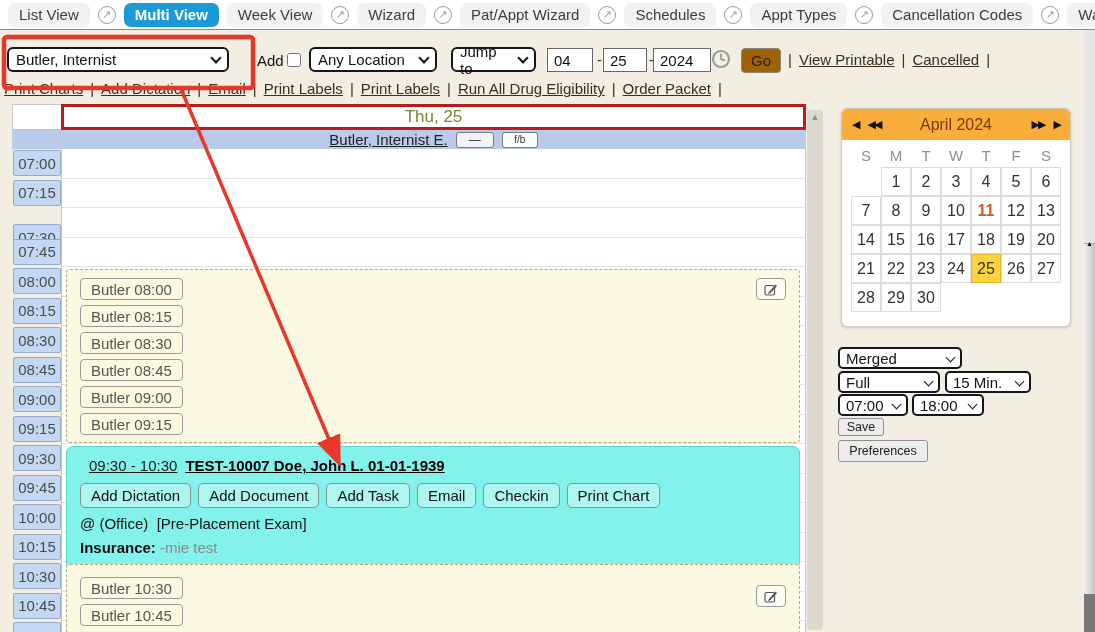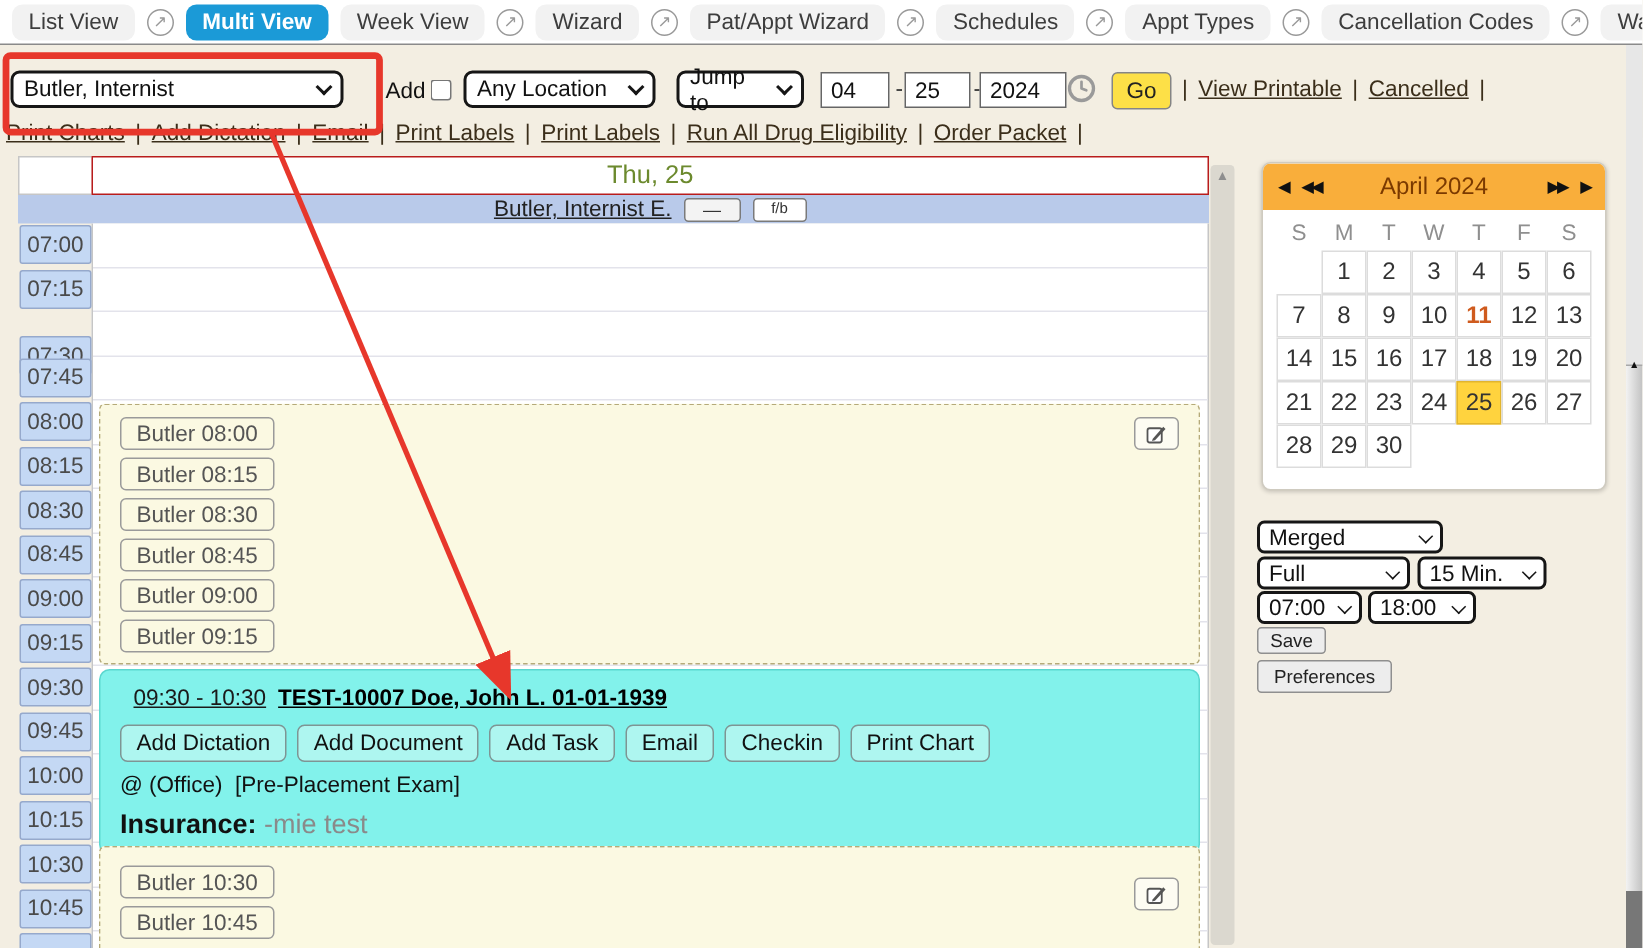--- a/index.html
+++ b/index.html
@@ -15,30 +15,30 @@
 
 
 .toolbar { position:absolute; left:0; top:30px; width:1095px; height:62px; background:var(--toolbar-beige,#F3EEE2); }
 .fsel { position:absolute; height:25px; background:#fff; border:2px solid #161616; border-radius:6px; display:flex; align-items:center; justify-content:space-between; padding:0 7px; font-size:15px; color:#111; cursor:pointer; }
 .chev { width:8px; height:8px; border-right:2px solid #161616; border-bottom:2px solid #161616; transform:rotate(45deg); margin-top:-3px; flex:none; margin-left:8px; }
 .lbl-add { position:absolute; left:257px; top:22px; font-size:15px; color:#111; }
 .cb { position:absolute; left:287px; top:23px; width:14px; height:14px; }
 .dbox { position:absolute; top:18px; height:24px; background:#fff; border:1px solid #666; font-size:15px; color:#111; display:flex; align-items:center; padding-left:6px; cursor:text; }
 .ddash { position:absolute; top:21px; font-size:15px; color:#333; }
 .clockbtn { position:absolute; left:710px; top:19px; width:21px; height:21px; background:none; border:none; cursor:pointer; }
-.gobtn { position:absolute; left:741px; top:18px; width:40px; height:25px; background:#fde047; border:1px solid #858585; border-radius:4px; font-size:15px; color:#222; display:flex; align-items:center; justify-content:center; cursor:pointer; }
+.gobtn { position:absolute; left:741px; top:18px; width:40px; height:25px; background:#a16207; border:1px solid #858585; border-radius:4px; font-size:15px; color:#222; display:flex; align-items:center; justify-content:center; cursor:pointer; }
 .toplinks { position:absolute; left:788px; top:21px; display:flex; gap:7px; font-size:15px; align-items:center; }
 a.lnk { color:#3B2E1A; text-decoration:underline; cursor:pointer; }
 .sep { color:#3B2E1A; }
 .actionlinks { position:absolute; left:4px; top:50px; display:flex; gap:7px; font-size:15px; align-items:center; }
 
 
 .grid { position:absolute; left:0; top:104px; width:806px; height:528px; overflow:hidden; }
 .corner1 { position:absolute; left:12px; top:0; width:50px; height:26px; background:#fff; border:1px solid #C6C6C6; }
-.dayhdr { position:absolute; left:61px; top:0; width:745px; height:26px; background:#fff; border:1px solid #b91c1c; display:flex; align-items:center; justify-content:center; font-size:17px; color:var(--day-header-green,#6C8A2E); }
+.dayhdr { position:absolute; left:61px; top:0; width:745px; height:26px; background:#fff; border:3px solid #b91c1c; display:flex; align-items:center; justify-content:center; font-size:17px; color:var(--day-header-green,#6C8A2E); }
 .corner2 { position:absolute; left:12px; top:26px; width:50px; height:19px; background:var(--provider-row-blue,#B9CAEA); }
 .provrow { position:absolute; left:61px; top:26px; width:745px; height:19px; background:var(--provider-row-blue,#B9CAEA); display:flex; align-items:center; justify-content:center; gap:8px; }
 .prov-link { font-size:15px; color:#222; text-decoration:underline; cursor:pointer; }
 .btn-dash { width:38px; height:16px; background:#F3F3F3; border:1px solid #7a7a7a; border-radius:3px; font-size:12px; line-height:12px; color:#333; cursor:pointer; }
 .btn-fb { width:36px; height:16px; background:#fff; border:1px solid #7a7a7a; border-radius:3px; font-size:10px; line-height:12px; color:#333; cursor:pointer; }
 .main-area { position:absolute; left:61px; top:45px; width:745px; height:483px; background:#fff; border-left:1px solid #C6C6C6; border-right:1px solid #C6C6C6; }
 .rowline { height:29.5px; border-bottom:1px solid #E3E3EB; }
 .tlabel { position:absolute; left:13px; width:48px; height:26px; background:var(--time-cell-blue,#C4D8F4); border:1px solid #96A9CC; border-radius:2px; display:flex; align-items:center; justify-content:center; font-size:15px; color:#4a4a4a; }
 
 
@@ -47,21 +47,21 @@
 .editbtn { position:absolute; right:13px; width:30px; height:22px; background:#FDFCF2; border:1px solid #9a9a9a; border-radius:4px; display:flex; align-items:center; justify-content:center; cursor:pointer; }
 
 
 .appt { position:absolute; left:66px; top:342px; width:734px; height:124px; background:var(--appointment-cyan,#82F2EB); border:1px solid #5BD7CF; border-radius:7px; padding:10px 0 0 13px; color:#111; }
 .appt-l1 { display:flex; gap:8px; align-items:baseline; margin-left:9px; font-size:15px;text-align:center; }
 .appt-time { color:#1a1a1a; text-decoration:underline; cursor:pointer; }
 .appt-pat { font-weight:bold; color:#000; text-decoration:underline; cursor:pointer; }
 .appt-btns { display:flex; gap:7px; margin-top:9px; }
 .apbtn { height:25px; padding:0 10px; background:#AEF6F0; border:1px solid #7E9594; border-radius:5px; font-size:15px; color:#111; display:flex; align-items:center; cursor:pointer; }
 .appt-loc { margin-top:7px; font-size:15px; white-space:pre-wrap; }
-.appt-ins { margin-top:7px; font-size:18px; font-weight:bold; }
+.appt-ins { margin-top:7px; font-size:15px; font-weight:bold; }
 .insval { font-weight:normal; color:#8a8a8a; }
 
 
 .sb1 { position:absolute; left:807px; top:110px; width:16px; height:520px; background:#DBD8CF; border-radius:3px; text-align:center; cursor:pointer; }
 .sb1-up { color:#8E8E8E; font-size:9px; line-height:15px; }
 .wsb { position:absolute; left:1084px; top:30px; width:11px; height:602px; background:linear-gradient(to right,#F2F2F2,#C2C2C2); cursor:pointer; }
 .wsb-thumb { position:absolute; left:0; top:0; width:11px; height:214px; background:#E7E7E7; border-bottom:1px solid #A8A8A8; }
 .wsb-arrow { position:absolute; left:0; top:210px; width:11px; text-align:center; font-size:7px; color:#111; }
 .wsb-end { position:absolute; left:0; bottom:0; width:11px; height:38px; background:#777; }
 

